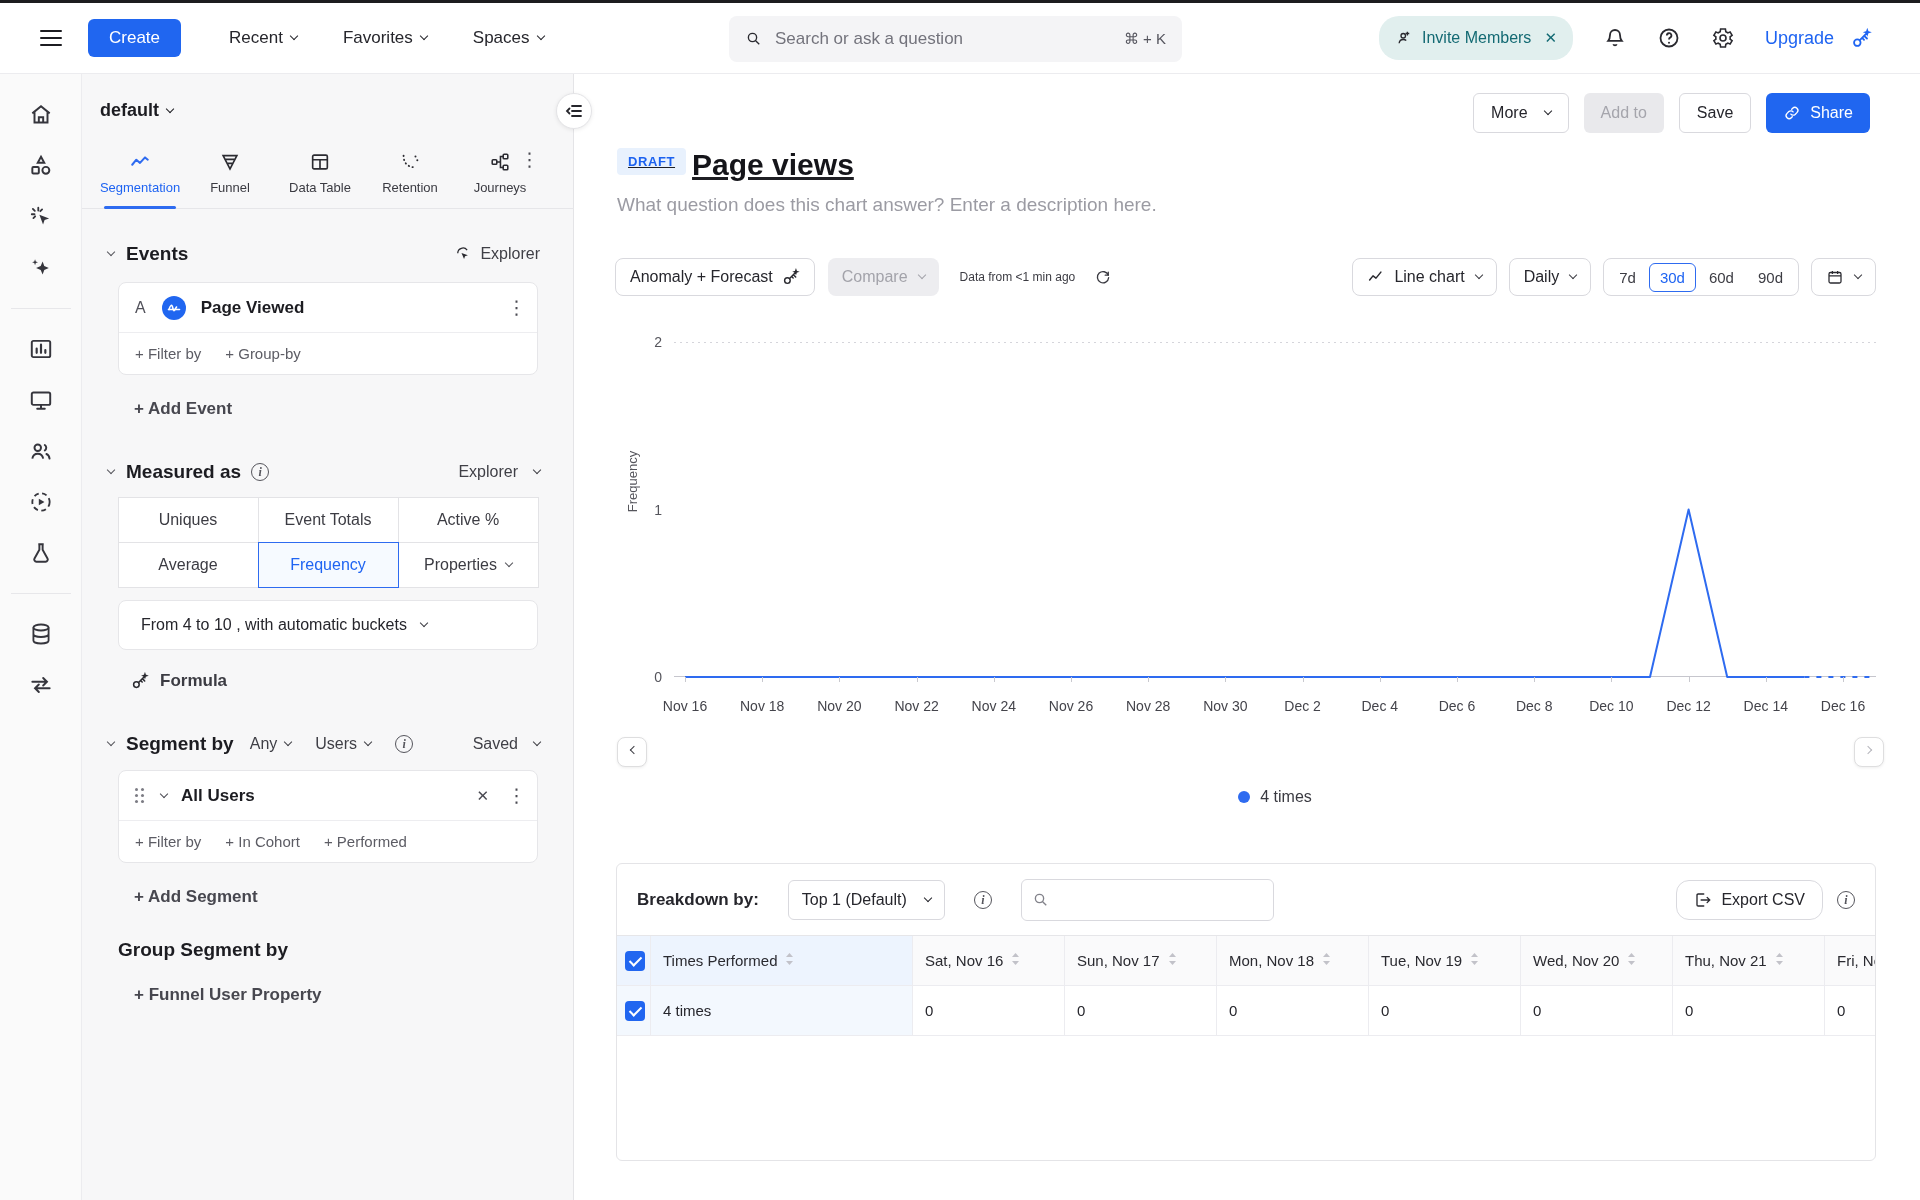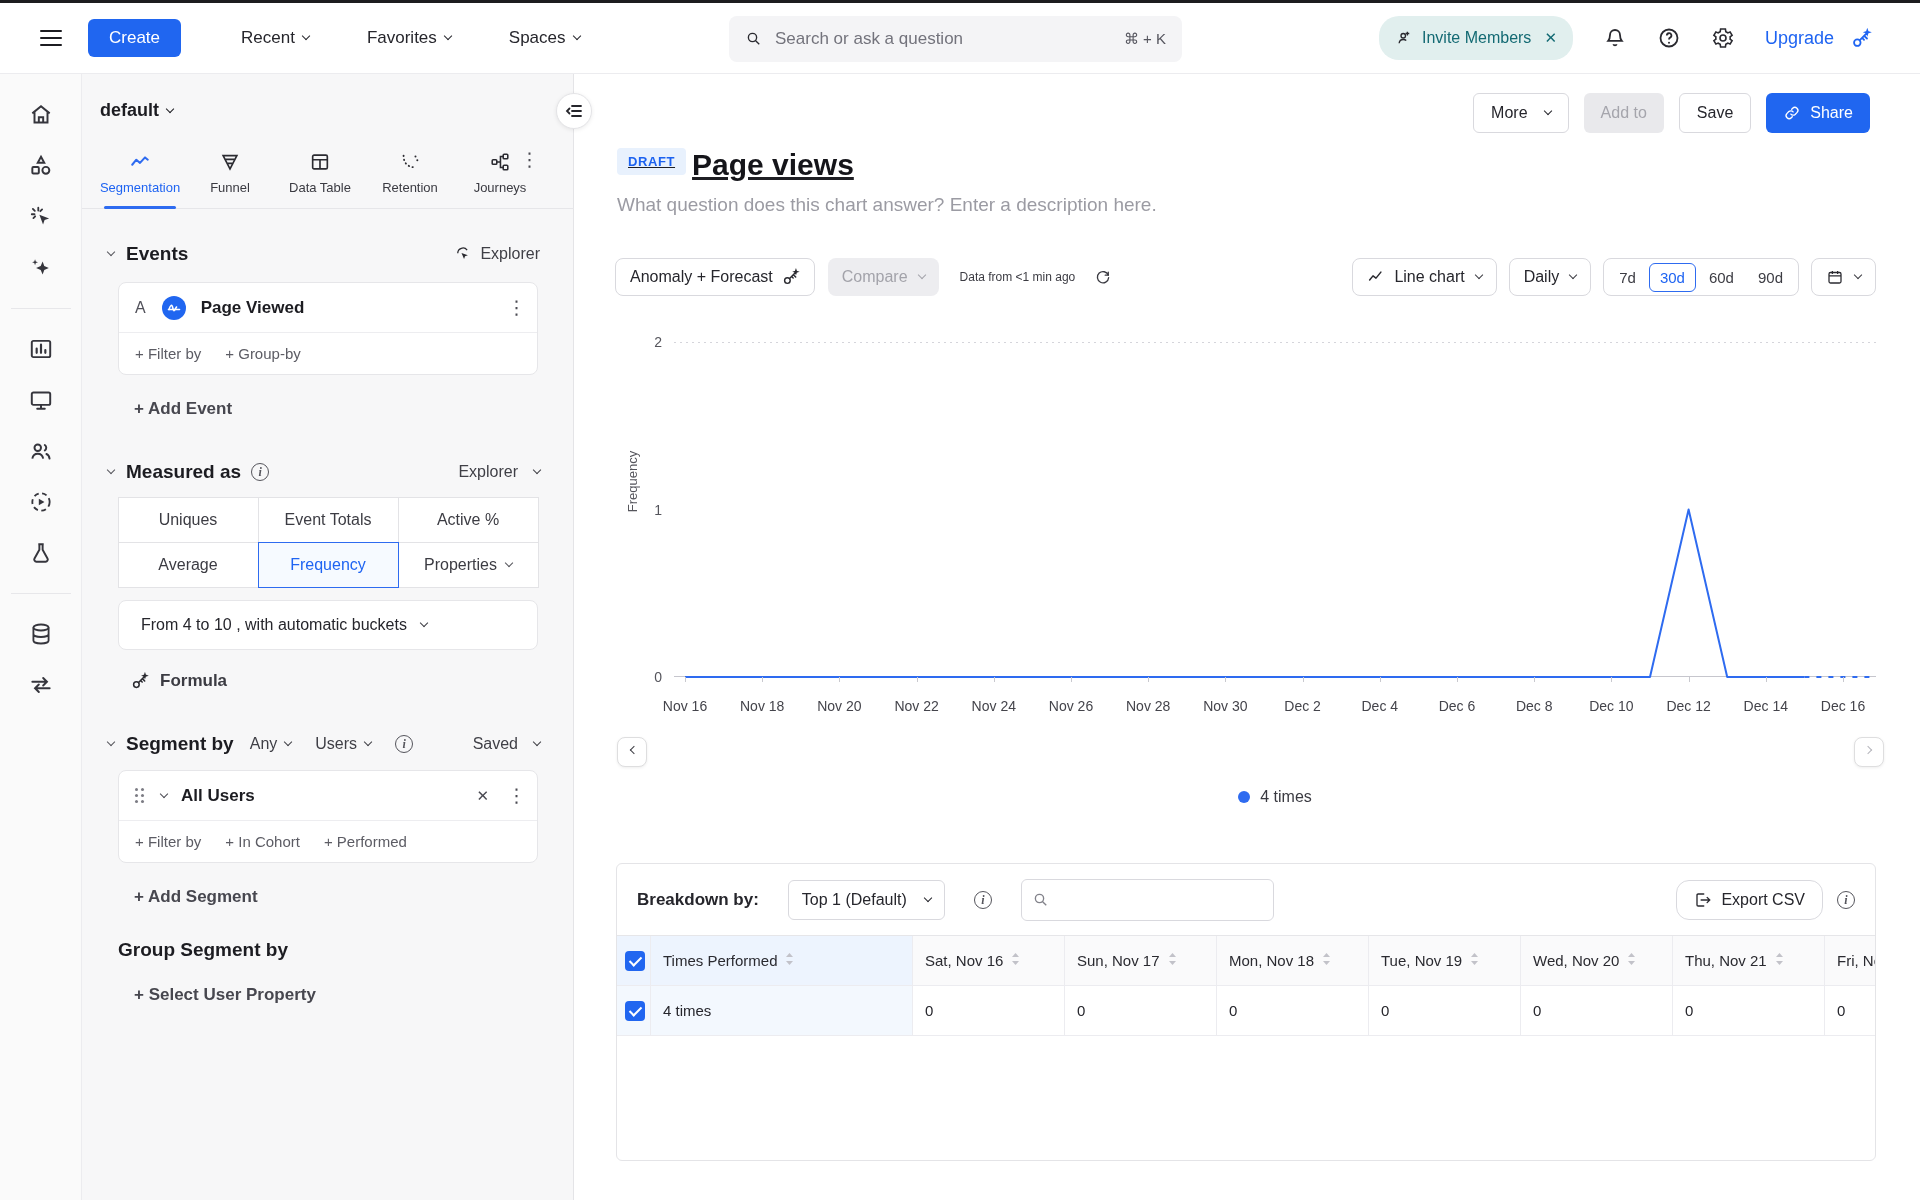--- a/index.html
+++ b/index.html
@@ -9,21 +9,21 @@
 
   
   .topbar { position:relative; height:71px; background:#fff; border-bottom:1px solid #ececef;
     display:flex; align-items:center; }
   .hamburger { width:22px; height:16px; margin-left:40px; display:flex; flex-direction:column;
     justify-content:space-between; cursor:pointer; }
   .hamburger i { height:2.4px; background:#1c1c21; border-radius:2px; }
   .btn-create { margin-left:26px; height:38px; padding:0 21px; background:#2066f0; color:#fff;
     border:none; border-radius:6px; font-size:17px; font-family:inherit; }
   .topnav { display:flex; gap:46px; margin-left:48px; font-size:17px; color:#26262c; }
-  .topnav .item { display:flex; align-items:center; cursor:pointer;margin-left:12px; }
+  .topnav .item { display:flex; align-items:center; cursor:pointer; }
   .searchbox { position:absolute; left:729px; top:13px; width:453px; height:46px; background:#f4f4f6;
     border-radius:8px; display:flex; align-items:center; padding:0 16px; color:#6e6e77; }
   .searchbox .ph { font-size:17px; margin-left:12px; color:#73737c; }
   .searchbox .kbd { margin-left:auto; font-size:15px; color:#55555e; }
   .topbar-right { position:absolute; right:48px; display:flex; align-items:center; gap:30px; }
   .invite-pill { display:flex; align-items:center; gap:9px; background:#e1efee; color:#136a73;
     height:44px; padding:0 16px; border-radius:20px; font-size:16px; }
   .invite-pill .x { font-size:15px; margin-left:4px; cursor:pointer; }
   .tb-icon { width:24px; height:24px; color:#2a2a30; cursor:pointer; }
   .upgrade { display:flex; align-items:center; gap:17px; color:#1f64f2; font-size:18px; cursor:pointer; }
@@ -424,21 +424,21 @@
       <div class="card-row2">
         <span>+ Filter by</span>
         <span>+ In Cohort</span>
         <span>+ Performed</span>
       </div>
     </div>
     <div class="linkish">+ Add Segment</div>
     <div class="sec-head" style="margin-top:32px;padding-left:18px;">
       <span>Group Segment by</span>
     </div>
-    <div class="linkish">+ Select User Property</div>
+    <div class="linkish">+ Funnel User Property</div>
   </div>
 
   <div class="main">
     <div class="doc-actions">
       <button class="abtn">
           <span>More</span>
           <i class="cv sm"></i>
         </button>
       <button class="abtn disabled">
           <span>Add to</span>

